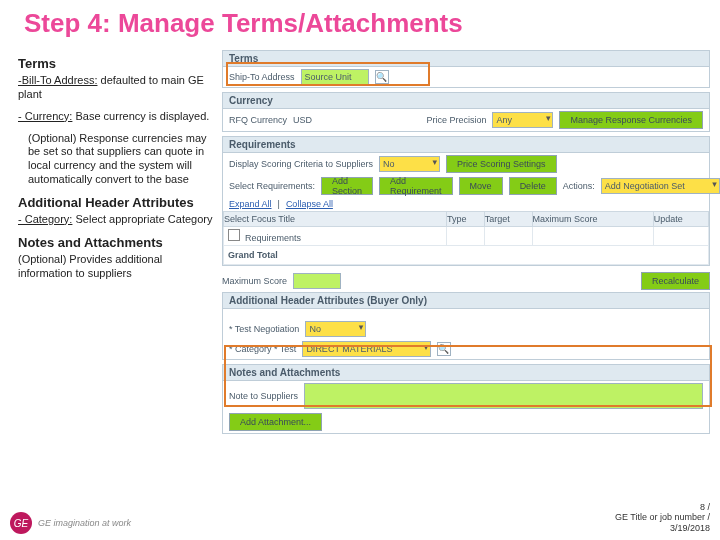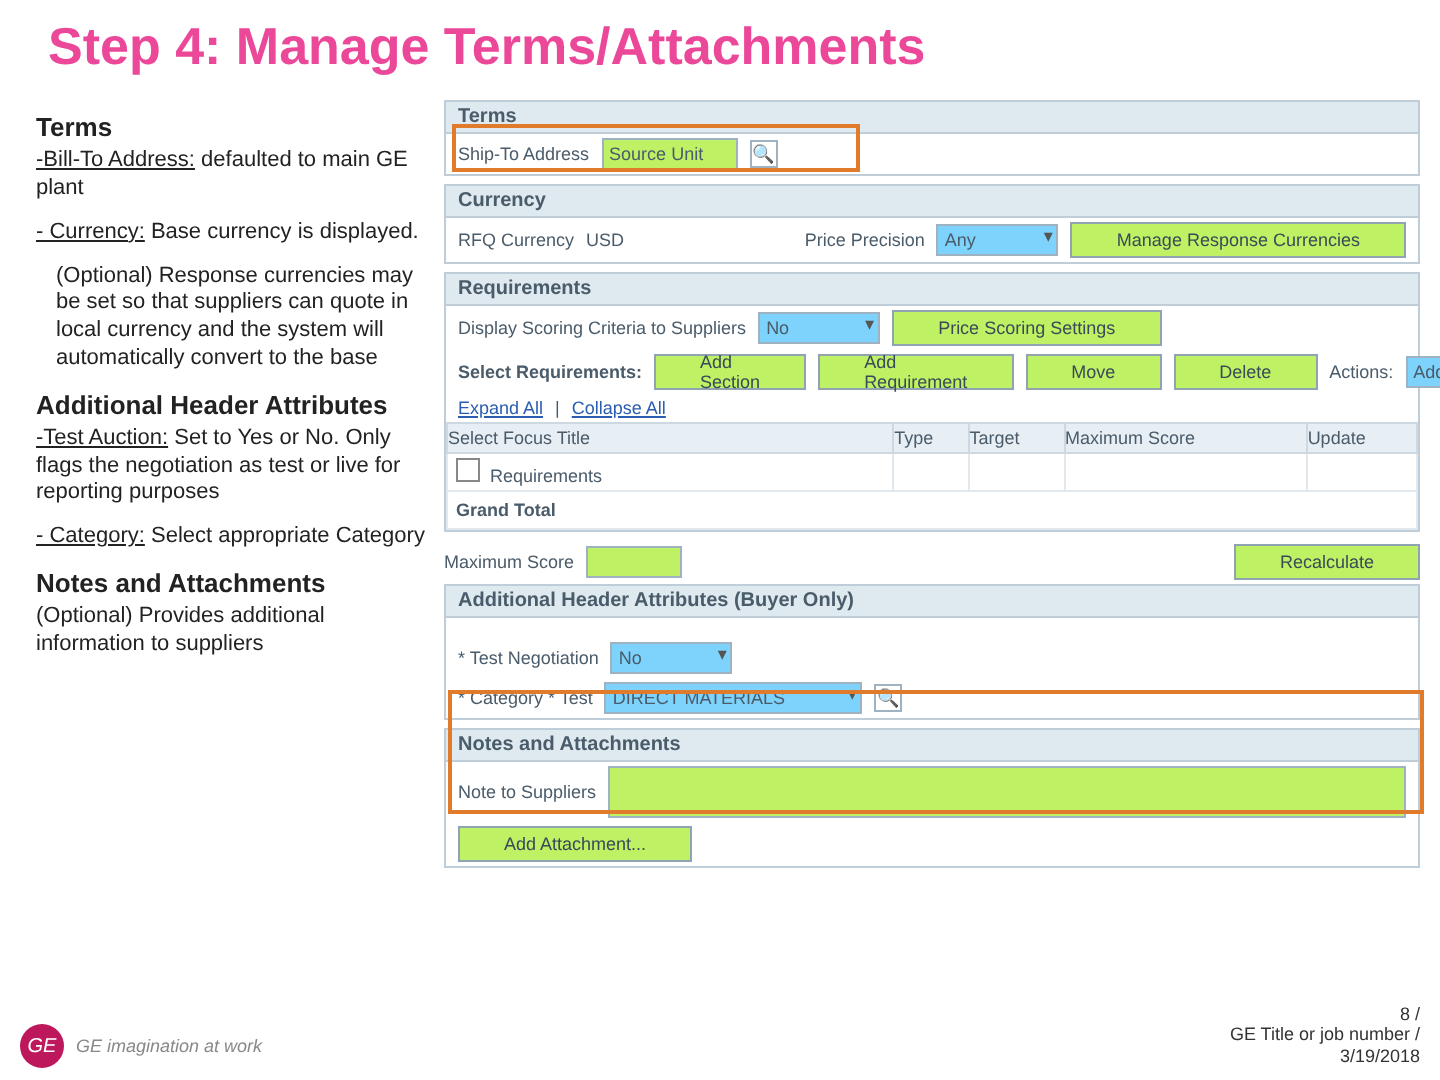--- a/index.html
+++ b/index.html
@@ -8,23 +8,23 @@
   .left{position:absolute;top:50px;left:18px;width:200px;font-size:11px;line-height:1.25}
   .left h3{font-size:13px;font-weight:700;margin:6px 0 2px 0}
   .left p{margin:2px 0 8px 0}
   .u{text-decoration:underline}
   .right{position:absolute;top:50px;left:222px;right:10px}
   .panel{border:1px solid #bfcdd8;margin-bottom:4px;background:#fff}
   .phead{background:#dfe9f0;color:#4a5b6a;font-weight:700;font-size:10px;padding:2px 6px;border-bottom:1px solid #bfcdd8}
   .row{display:flex;align-items:center;gap:6px;padding:2px 6px;font-size:9px;color:#4a5b6a}
   .row .lbl{white-space:nowrap}
   .inp{border:1px solid #9fb2c2;background:#bef264;height:14px;padding:0 3px;font-size:9px;display:inline-flex;align-items:center;min-width:60px}
-  .sel{border:1px solid #9fb2c2;background:#7dd3fc;height:14px;padding:0 14px 0 3px;font-size:9px;display:inline-flex;align-items:center;position:relative;min-width:42px}
+  .sel{border:1px solid #9fb2c2;background:#fde047;height:14px;padding:0 14px 0 3px;font-size:9px;display:inline-flex;align-items:center;position:relative;min-width:42px}
   .sel::after{content:"▾";position:absolute;right:2px;top:0;color:#555;font-size:9px}
-  .btn{border:1px solid #8fa3b3;background:#bef264;color:#3a4a58;font-size:9px;height:16px;padding:0 22px;display:inline-flex;align-items:center;cursor:default}
+  .btn{border:1px solid #8fa3b3;background:#84cc16;color:#3a4a58;font-size:9px;height:16px;padding:0 10px;display:inline-flex;align-items:center;cursor:default}
   .link{color:#2a5db0;font-size:9px;text-decoration:underline;cursor:default}
   .magicon{width:12px;height:12px;border:1px solid #9fb2c2;display:inline-flex;align-items:center;justify-content:center;font-size:9px;color:#556}
   .spacer{flex:1}
   .tbl{width:100%;border-collapse:collapse;font-size:9px;color:#4a5b6a}
   .tbl th{background:#e7eef4;border:1px solid #cdd8e1;font-weight:400;padding:2px 0;text-align:left;font-size:9px}
   .tbl td{border:1px solid #e1e8ee;padding:2px 4px;height:14px}
   .cb{width:10px;height:10px;border:1px solid #888;display:inline-block}
   .box-orange{position:absolute;border:2px solid #e07b2b;pointer-events:none}
   .footer{position:absolute;bottom:6px;left:10px;right:10px;display:flex;align-items:flex-end;justify-content:space-between;font-size:9px;color:#888}
   .logo{display:flex;align-items:center;gap:6px}
@@ -36,21 +36,20 @@
 
 <div class="slide">
   <div class="title">Step 4: Manage Terms/Attachments</div>
 
   <div class="left">
     <h3>Terms</h3>
     <p><span class="u">-Bill-To Address:</span> <span>defaulted to main GE plant</span></p>
     <p><span class="u">- Currency:</span> <span>Base currency is displayed.</span></p>
     <p style="margin-left:10px">(Optional) Response currencies may be set so that suppliers can quote in local currency and the system will automatically convert to the base</p>
     <h3>Additional Header Attributes</h3>
-    <p><span class="u">-Test Auction:</span> <span>Set to Yes or No. Only flags the negotiation as test or live for reporting purposes</span></p>
     <p><span class="u">- Category:</span> <span>Select appropriate Category</span></p>
     <h3>Notes and Attachments</h3>
     <p>(Optional) Provides additional information to suppliers</p>
   </div>
 
   <div class="right">
 
     <div class="panel">
       <div class="phead">Terms</div>
       <div class="row">
@@ -73,21 +72,21 @@
     </div>
 
     <div class="panel">
       <div class="phead">Requirements</div>
       <div class="row">
         <span class="lbl">Display Scoring Criteria to Suppliers</span>
         <span class="sel">No</span>
         <span class="btn">Price Scoring Settings</span>
       </div>
       <div class="row">
-        <span class="lbl" style="font-weight:700">Select Requirements:</span>
+        <span class="lbl" style="font-weight:400">Select Requirements:</span>
         <span class="btn">Add Section</span>
         <span class="btn">Add Requirement</span>
         <span class="btn">Move</span>
         <span class="btn">Delete</span>
         <span class="lbl">Actions:</span>
         <span class="sel" style="min-width:100px">Add Negotiation Set</span>
         <span class="btn">Go</span>
       </div>
       <div class="row">
         <span class="link">Expand All</span>

